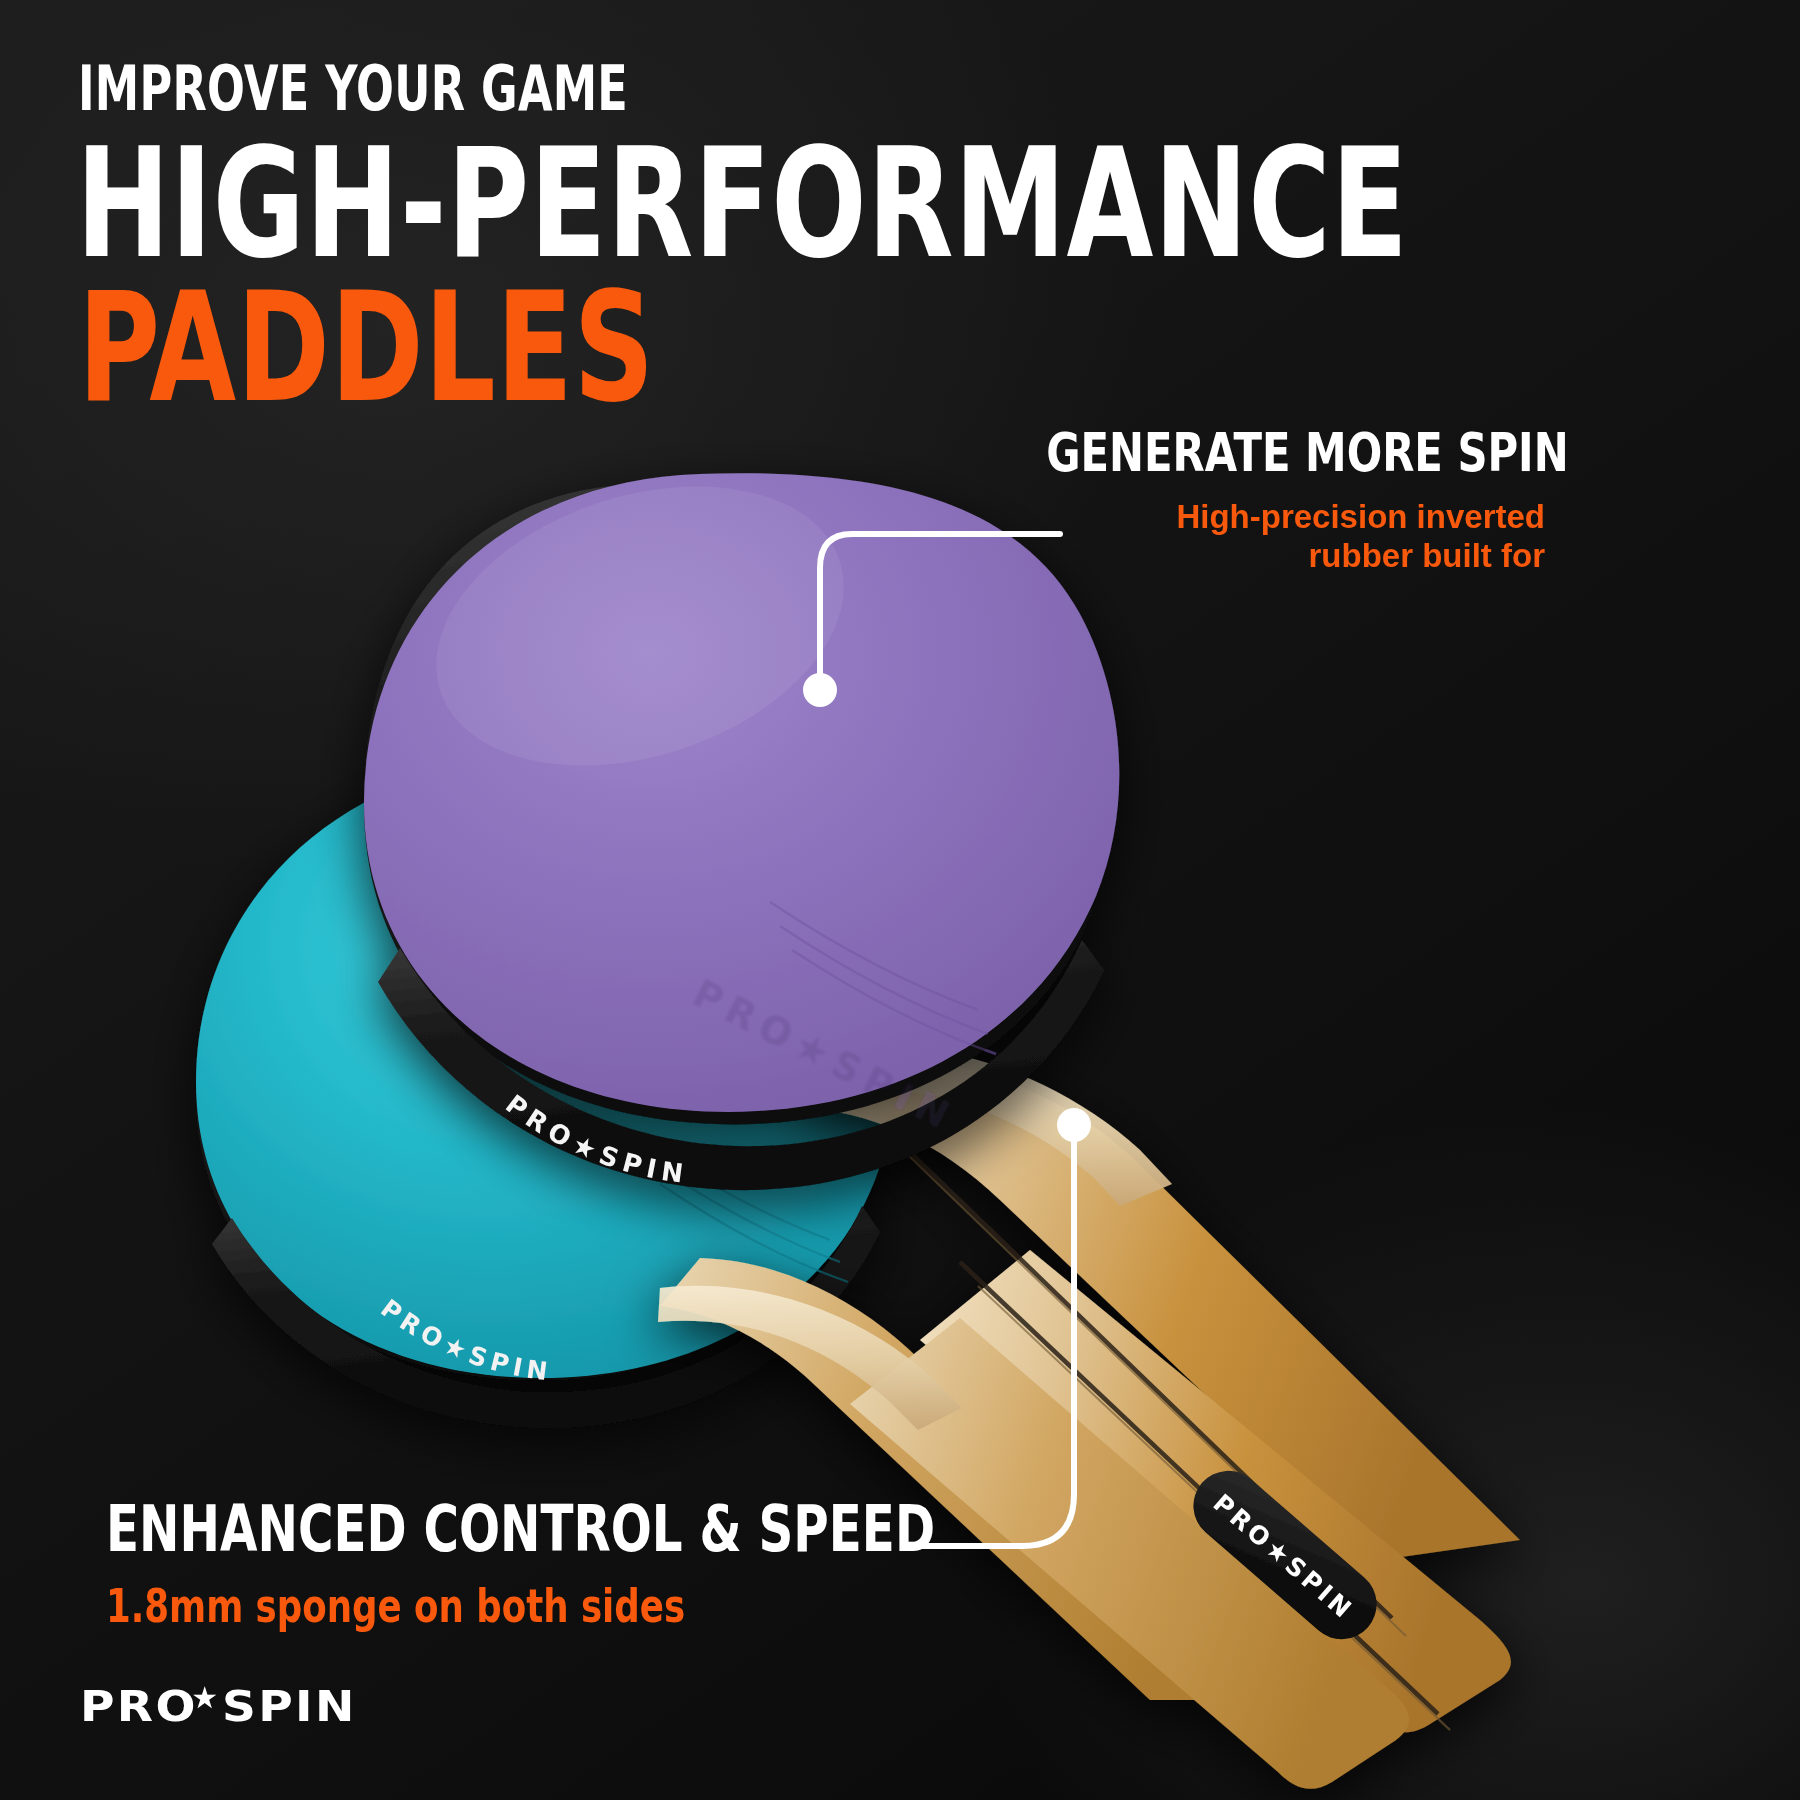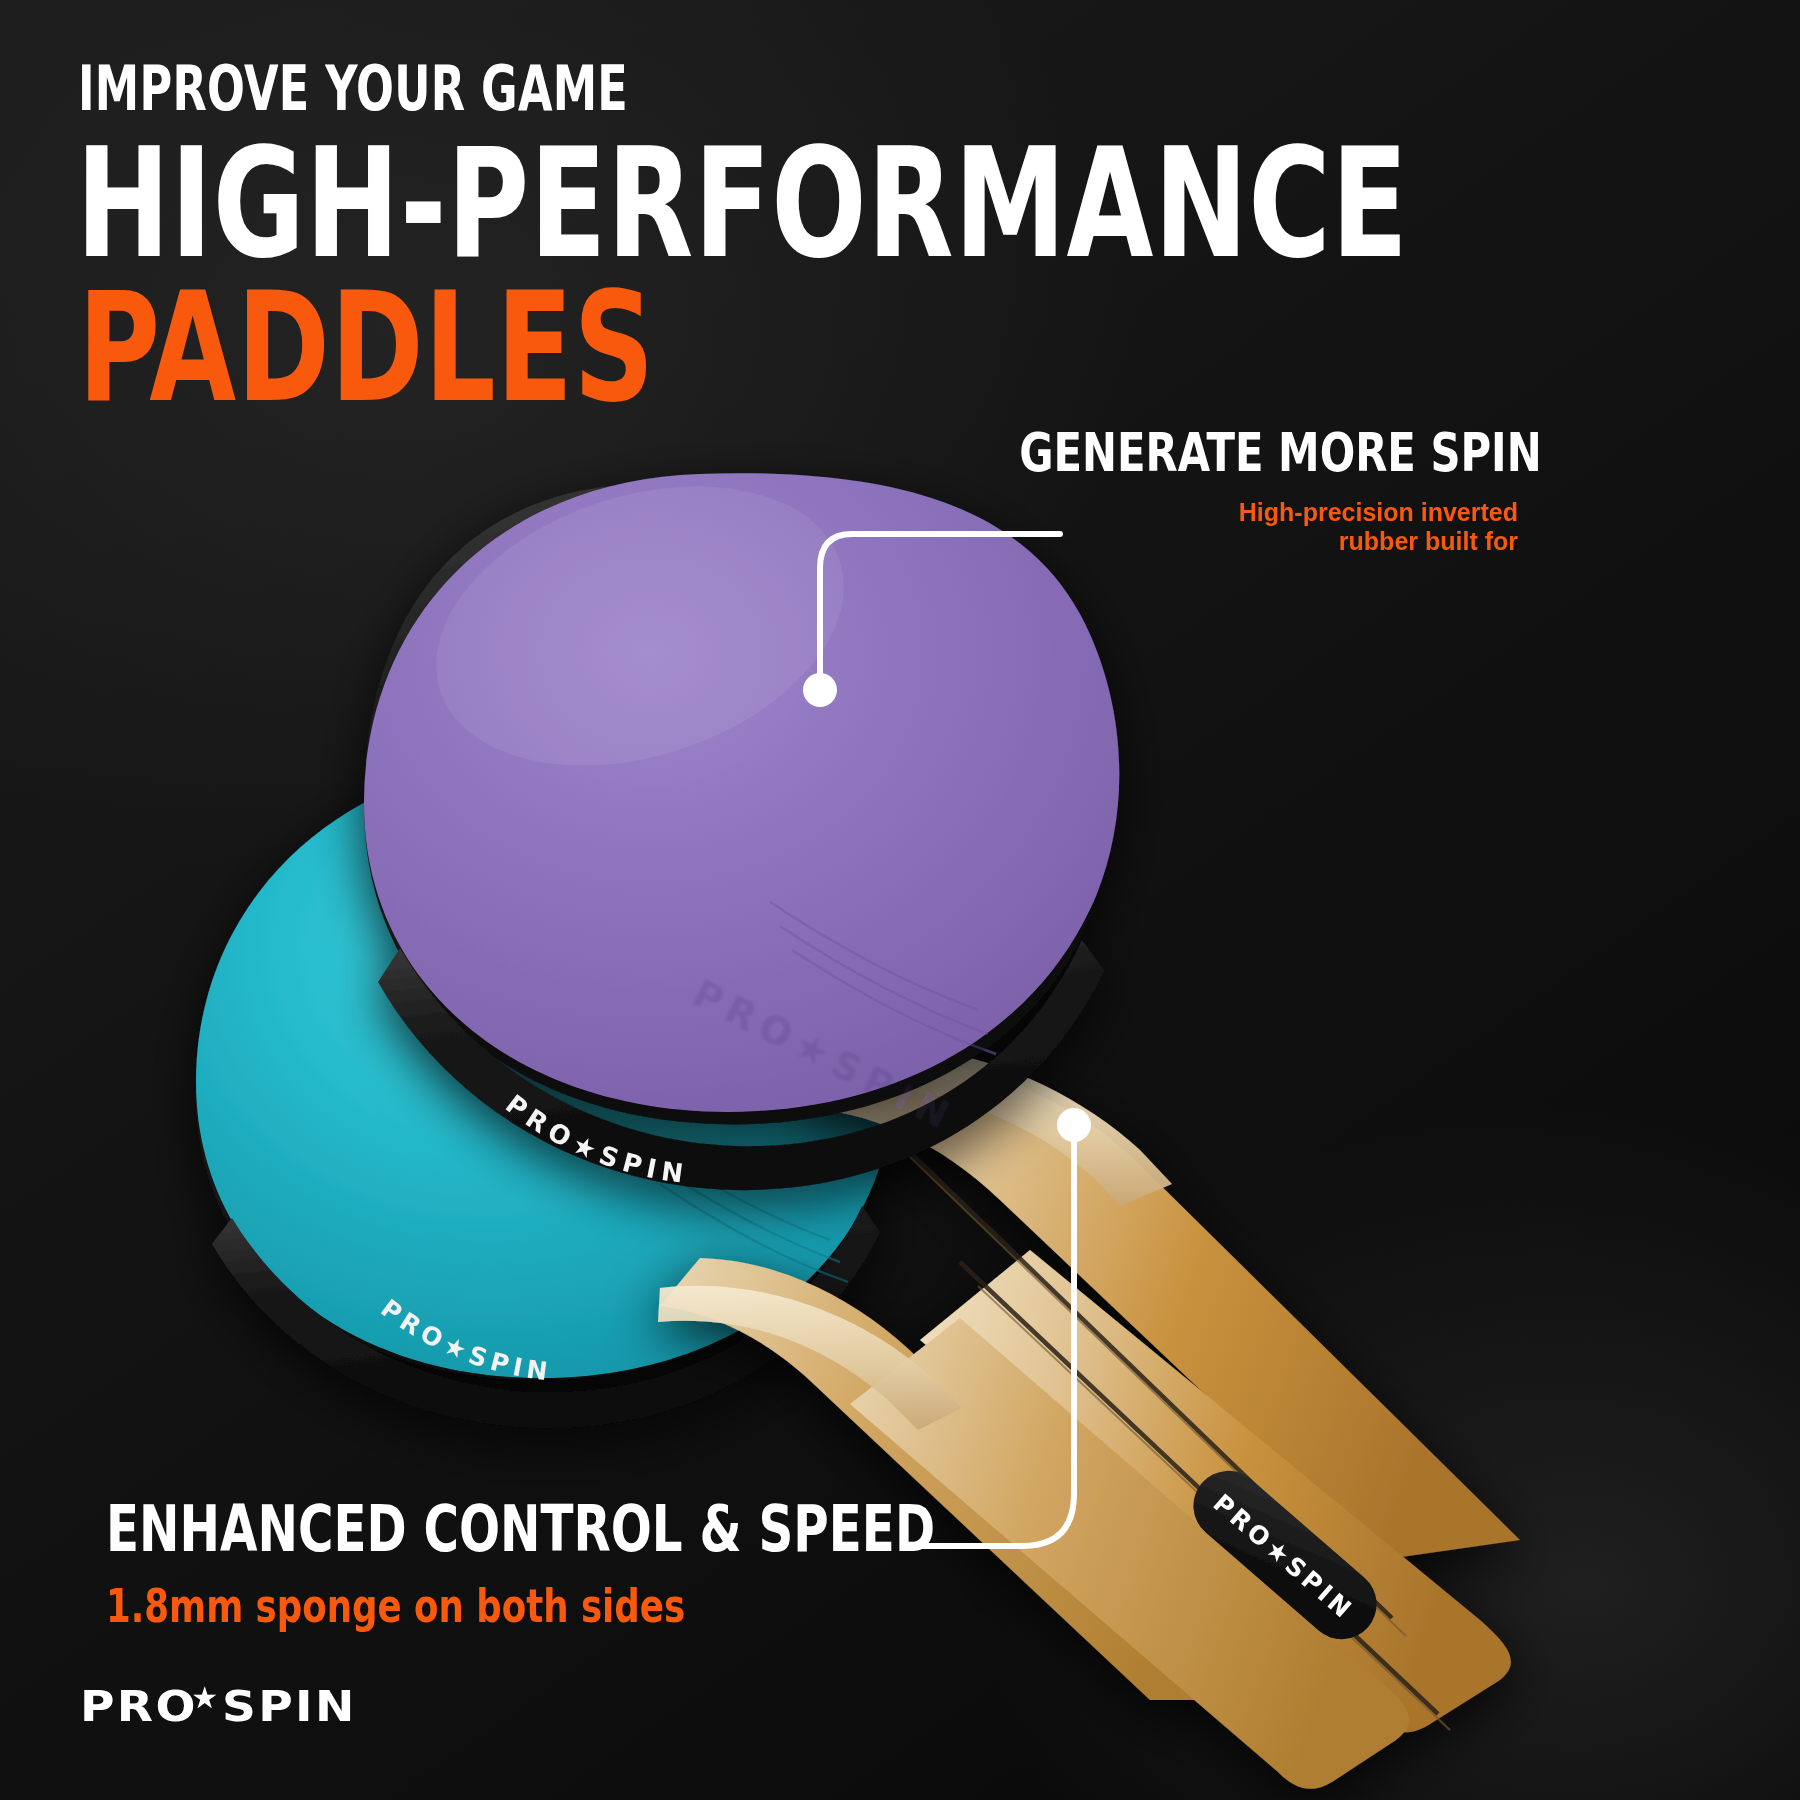--- a/index.html
+++ b/index.html
@@ -47,38 +47,38 @@
 
   #headline2 {
     position:absolute; left:78px; top:272px;
     font-size:152px; line-height:1;
     color:#f9590c;
     transform:scaleX(0.82);
   }
 
   
   #callout-spin {
-    position:absolute; left:938px; top:425px;
+    position:absolute; left:965px; top:425px;
     width:580px;
   }
   #callout-spin .c-title {
     font-family:"Liberation Sans Narrow","DejaVu Sans Condensed","Liberation Sans", sans-serif;
     font-weight:bold; font-stretch:condensed;
     font-size:54px; line-height:1.05;
     color:#ffffff;
     text-align:right;
     transform:scaleX(0.86);
     transform-origin:right top;
     white-space:nowrap;
   }
   #callout-spin .c-body {
     margin-top:16px;
     font-family:"Liberation Sans", sans-serif;
     font-weight:bold;
-    font-size:25px; line-height:1.18;
+    font-size:33px; line-height:1.18;
     color:#f9590c;
     text-align:right;
   }
 
   
   #callout-control {
     position:absolute; left:78px; top:1496px;
     width:860px;
     margin-left:28px;
   }

